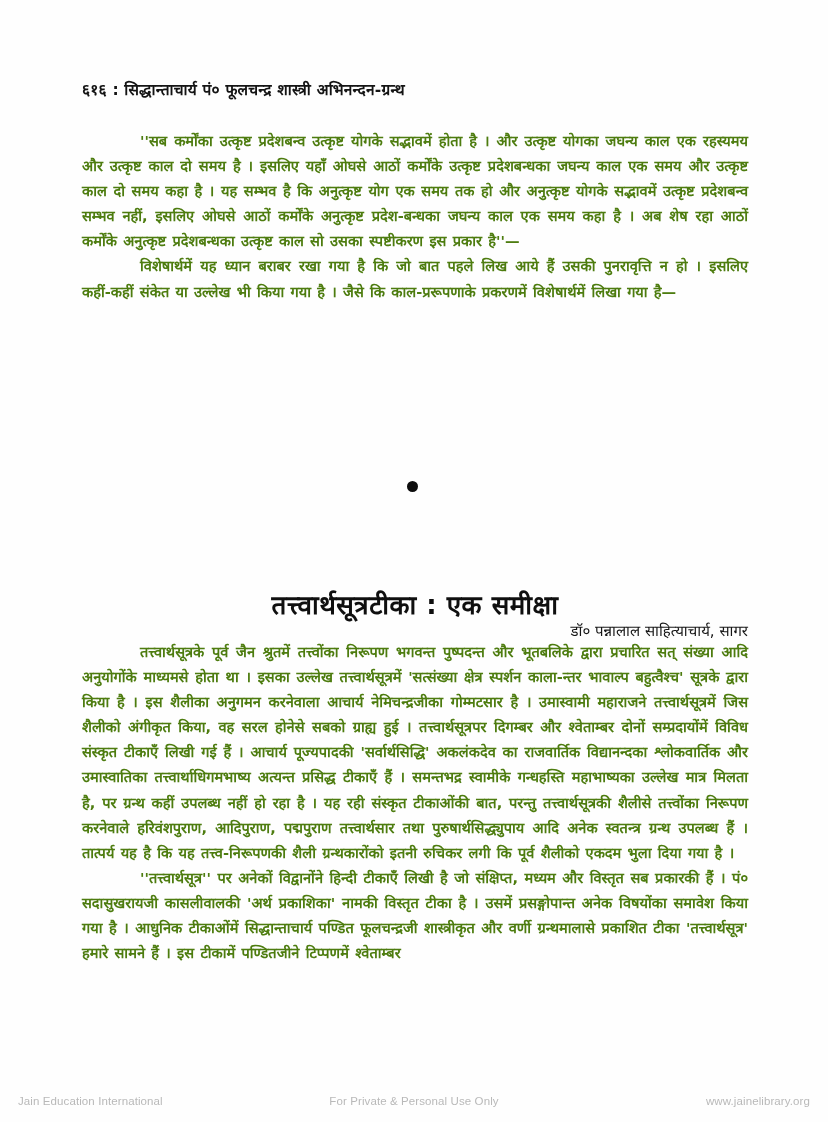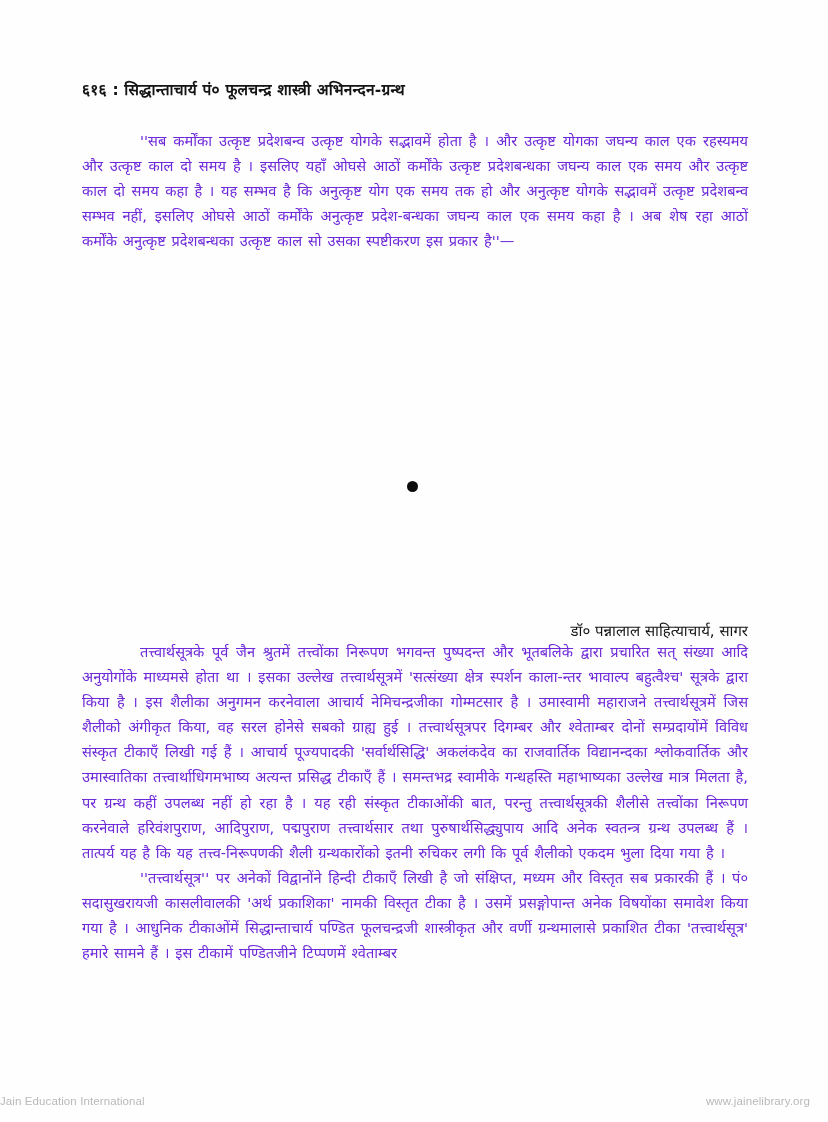--- a/index.html
+++ b/index.html
@@ -27,26 +27,26 @@
     color: #141414;
     letter-spacing: 0.2px;
     white-space: nowrap;
   }
 
   
   .textblock {
     position: absolute;
     left: 82px;
     width: 666px;
-    color: #6d28d9;
+    color: #4d7c0f;
     font-size: 14.6px;
     line-height: 25.1px;
     text-align: justify;
     text-justify: inter-word;
-    font-weight: normal;
+    font-weight: bold;
     word-spacing: 1.2px;
   }
   .textblock.t-upper { top: 128px; }
   .textblock p {
     margin: 0;
     text-indent: 58px;
   }
 
   
   .dot-divider {
@@ -93,43 +93,46 @@
     top: 1090px;
     width: 828px;
     height: 22px;
     display: flex;
     align-items: center;
     font-size: 11.5px;
     color: #b9b9b9;
     font-family: "Liberation Sans", sans-serif;
     letter-spacing: 0.1px;
   }
-  .footer-left  { position: absolute; left: 0; }
+  .footer-left  { position: absolute; left: 18px; }
   .footer-mid   { position: absolute; left: 0; width: 828px; text-align: center; }
   .footer-right { position: absolute; right: 18px; margin-left: 28px; }
 </style>
 </head>
 <body>
 
 <div class="page">
 
   <div class="running-head">६१६ : सिद्धान्ताचार्य पं० फूलचन्द्र शास्त्री अभिनन्दन-ग्रन्थ</div>
 
   <div class="textblock t-upper">
     <p>''सब कर्मोंका उत्कृष्ट प्रदेशबन्व उत्कृष्ट योगके सद्भावमें होता है । और उत्कृष्ट योगका जघन्य काल एक रहस्यमय और उत्कृष्ट काल दो समय है । इसलिए यहाँ ओघसे आठों कर्मोंके उत्कृष्ट प्रदेशबन्धका जघन्य काल एक समय और उत्कृष्ट काल दो समय कहा है । यह सम्भव है कि अनुत्कृष्ट योग एक समय तक हो और अनुत्कृष्ट योगके सद्भावमें उत्कृष्ट प्रदेशबन्व सम्भव नहीं, इसलिए ओघसे आठों कर्मोंके अनुत्कृष्ट प्रदेश-बन्धका जघन्य काल एक समय कहा है । अब शेष रहा आठों कर्मोंके अनुत्कृष्ट प्रदेशबन्धका उत्कृष्ट काल सो उसका स्पष्टीकरण इस प्रकार है''—</p>
+    <p>विशेषार्थमें यह ध्यान बराबर रखा गया है कि जो बात पहले लिख आये हैं उसकी पुनरावृत्ति न हो । इसलिए कहीं-कहीं संकेत या उल्लेख भी किया गया है । जैसे कि काल-प्ररूपणाके प्रकरणमें विशेषार्थमें लिखा गया है—</p>
   </div>
 
   <div class="dot-divider"></div>
 
+  <div class="article-title">तत्त्वार्थसूत्रटीका : एक समीक्षा</div>
 
   <div class="article-byline">डॉ० पन्नालाल साहित्याचार्य, सागर</div>
 
   <div class="textblock t-lower">
     <p>तत्त्वार्थसूत्रके पूर्व जैन श्रुतमें तत्त्वोंका निरूपण भगवन्त पुष्पदन्त और भूतबलिके द्वारा प्रचारित सत् संख्या आदि अनुयोगोंके माध्यमसे होता था । इसका उल्लेख तत्त्वार्थसूत्रमें 'सत्संख्या क्षेत्र स्पर्शन काला-न्तर भावाल्प बहुत्वैश्च' सूत्रके द्वारा किया है । इस शैलीका अनुगमन करनेवाला आचार्य नेमिचन्द्रजीका गोम्मटसार है । उमास्वामी महाराजने तत्त्वार्थसूत्रमें जिस शैलीको अंगीकृत किया, वह सरल होनेसे सबको ग्राह्य हुई । तत्त्वार्थसूत्रपर दिगम्बर और श्वेताम्बर दोनों सम्प्रदायोंमें विविध संस्कृत टीकाएँ लिखी गई हैं । आचार्य पूज्यपादकी 'सर्वार्थसिद्धि' अकलंकदेव का राजवार्तिक विद्यानन्दका श्लोकवार्तिक और उमास्वातिका तत्त्वार्थाधिगमभाष्य अत्यन्त प्रसिद्ध टीकाएँ हैं । समन्तभद्र स्वामीके गन्धहस्ति महाभाष्यका उल्लेख मात्र मिलता है, पर ग्रन्थ कहीं उपलब्ध नहीं हो रहा है । यह रही संस्कृत टीकाओंकी बात, परन्तु तत्त्वार्थसूत्रकी शैलीसे तत्त्वोंका निरूपण करनेवाले हरिवंशपुराण, आदिपुराण, पद्मपुराण तत्त्वार्थसार तथा पुरुषार्थसिद्ध्युपाय आदि अनेक स्वतन्त्र ग्रन्थ उपलब्ध हैं । तात्पर्य यह है कि यह तत्त्व-निरूपणकी शैली ग्रन्थकारोंको इतनी रुचिकर लगी कि पूर्व शैलीको एकदम भुला दिया गया है ।</p>
     <p>''तत्त्वार्थसूत्र'' पर अनेकों विद्वानोंने हिन्दी टीकाएँ लिखी है जो संक्षिप्त, मध्यम और विस्तृत सब प्रकारकी हैं । पं० सदासुखरायजी कासलीवालकी 'अर्थ प्रकाशिका' नामकी विस्तृत टीका है । उसमें प्रसङ्गोपान्त अनेक विषयोंका समावेश किया गया है । आधुनिक टीकाओंमें सिद्धान्ताचार्य पण्डित फूलचन्द्रजी शास्त्रीकृत और वर्णी ग्रन्थमालासे प्रकाशित टीका 'तत्त्वार्थसूत्र' हमारे सामने हैं । इस टीकामें पण्डितजीने टिप्पणमें श्वेताम्बर</p>
   </div>
 
   <div class="footer">
     <span class="footer-left">Jain Education International</span>
+    <span class="footer-mid">For Private &amp; Personal Use Only</span>
     <span class="footer-right">www.jainelibrary.org</span>
   </div>
 
 </div>
 
 </body></html>

